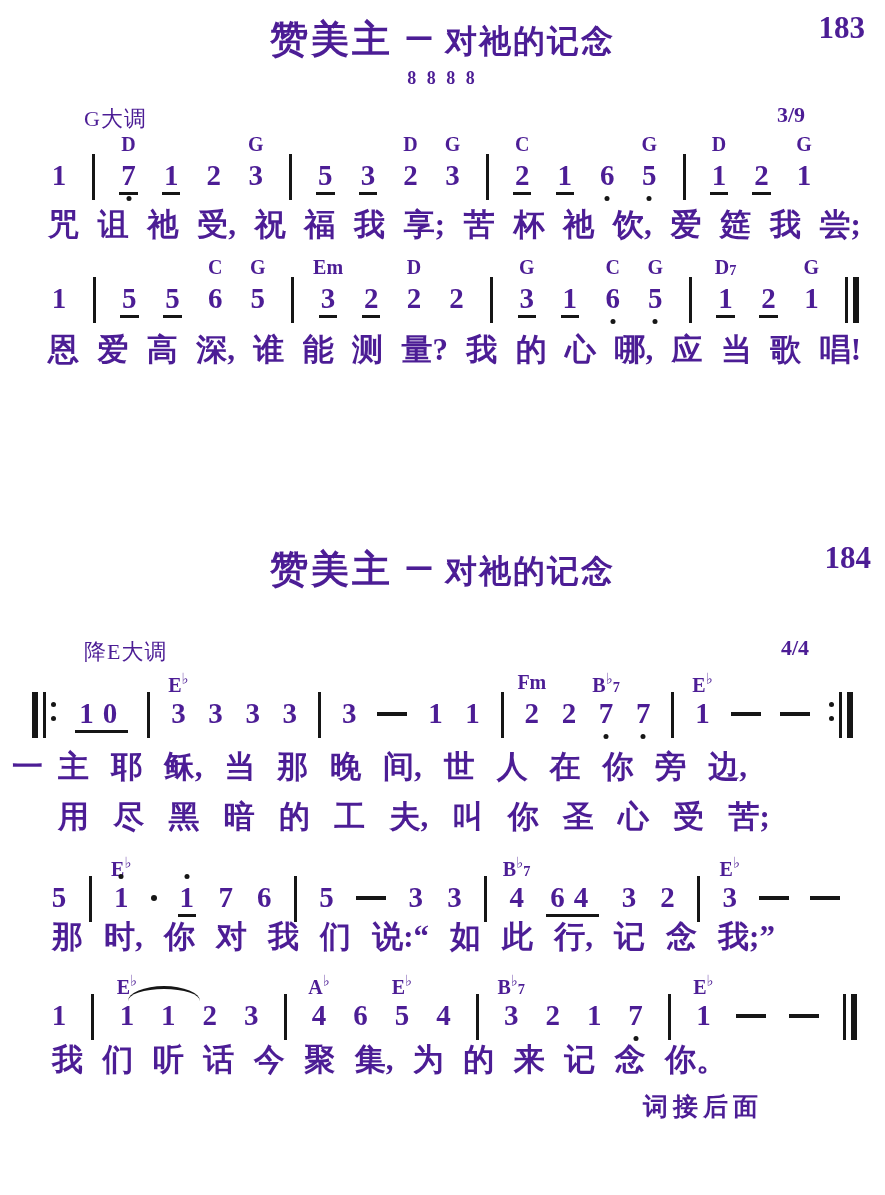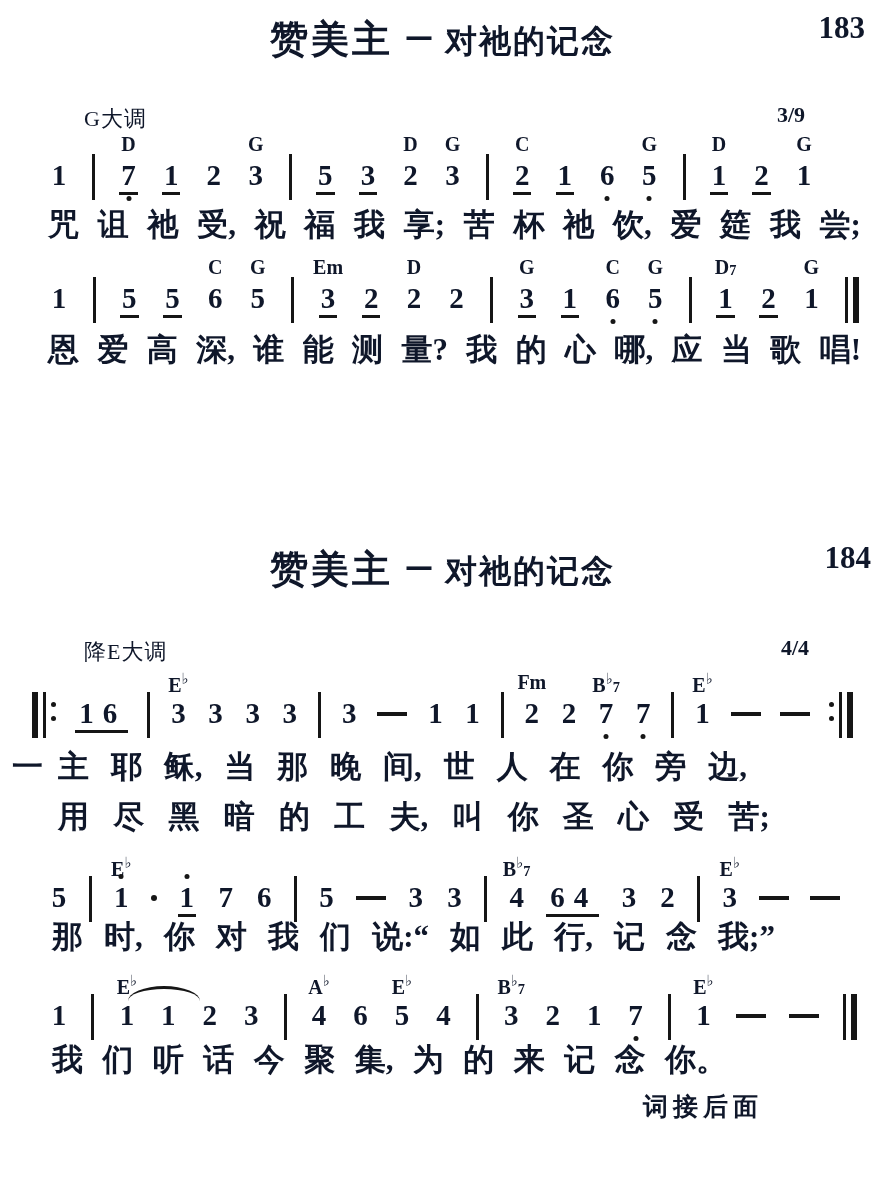--- a/index.html
+++ b/index.html
@@ -1,17 +1,17 @@
 <!DOCTYPE html>
 <html><head>
 <meta charset="utf-8">
 <style>
   html,body{margin:0;padding:0;background:#e8e8e8;}
   #page{position:relative;width:885px;height:1195px;background:#ffffff;overflow:hidden;
-        font-family:"Liberation Serif","DejaVu Serif",serif;color:#0f172a;}
+        font-family:"Liberation Serif","DejaVu Serif",serif;color:#4c1d95;}
 
   
   .title-row{position:absolute;left:0;width:100%;text-align:center;white-space:nowrap;}
   .t-main{font-family:"DejaVu Sans","Liberation Sans",sans-serif;font-weight:900;font-size:38px;letter-spacing:3px;}
   .t-dash{font-family:"DejaVu Sans","Liberation Sans",sans-serif;font-weight:900;font-size:28px;margin:0 12px;vertical-align:0.22em;}
   .t-sub{font-family:"DejaVu Sans","Liberation Sans",sans-serif;font-weight:700;font-size:32px;letter-spacing:2px;}
   .page-num{position:absolute;font-weight:700;font-size:31px;}
   .meter{position:absolute;left:0;width:100%;text-align:center;font-weight:700;font-size:18px;letter-spacing:3px;}
   .keysig{position:absolute;font-weight:400;font-size:22px;letter-spacing:1px;}
   .timesig{position:absolute;font-weight:700;font-size:22px;}
@@ -49,20 +49,21 @@
 </style>
 </head>
 <body>
 
 <div id="page">
 
   <div class="title-row" style="top:14px;">
     <span class="t-main">赞美主</span><span class="t-dash">—</span><span class="t-sub">对祂的记念</span>
   </div>
   <div class="page-num" style="top:10px;right:20px;">183</div>
+  <div class="meter" style="top:68px;">8 8 8 8</div>
   <div class="keysig" style="top:104px;left:84px;">G大调</div>
   <div class="timesig" style="top:102px;right:80px;">3/9</div>
 
   <div class="music-row" style="top:161px;left:50px;right:72px;">
       <div class="mcell">
         <span class="mdigit">1</span>
       </div>
       <div class="bar"></div>
       <div class="mcell">
         <span class="chord">D</span>
@@ -240,21 +241,21 @@
   <div class="music-row" style="top:699px;left:32px;right:32px;">
       <div class="rs">
         <div class="b-thick"></div>
         <div class="b-thin"></div>
         <div class="rdots">
           <div class="rdot"></div>
           <div class="rdot"></div>
         </div>
       </div>
       <div class="mcell grp">
-        <span class="mdigit u">16</span>
+        <span class="mdigit u">10</span>
       </div>
       <div class="bar"></div>
       <div class="mcell">
         <span class="chord">E<i class="fl">♭</i></span>
         <span class="mdigit">3</span>
       </div>
       <div class="mcell">
         <span class="mdigit">3</span>
       </div>
       <div class="mcell">

